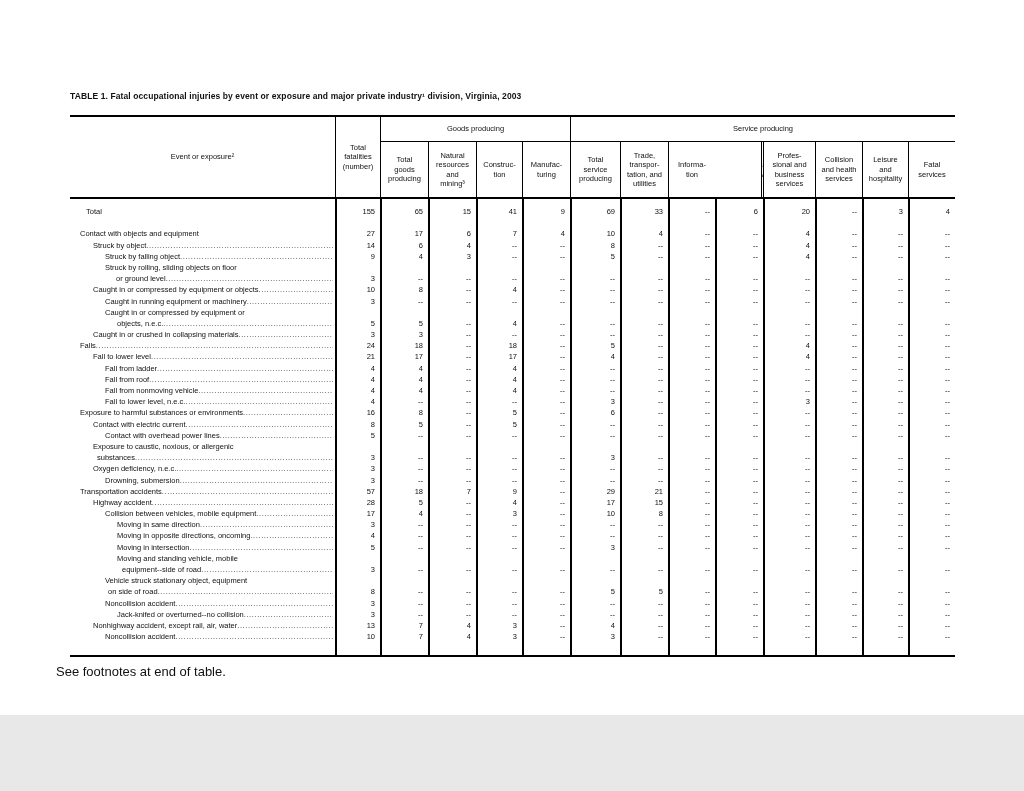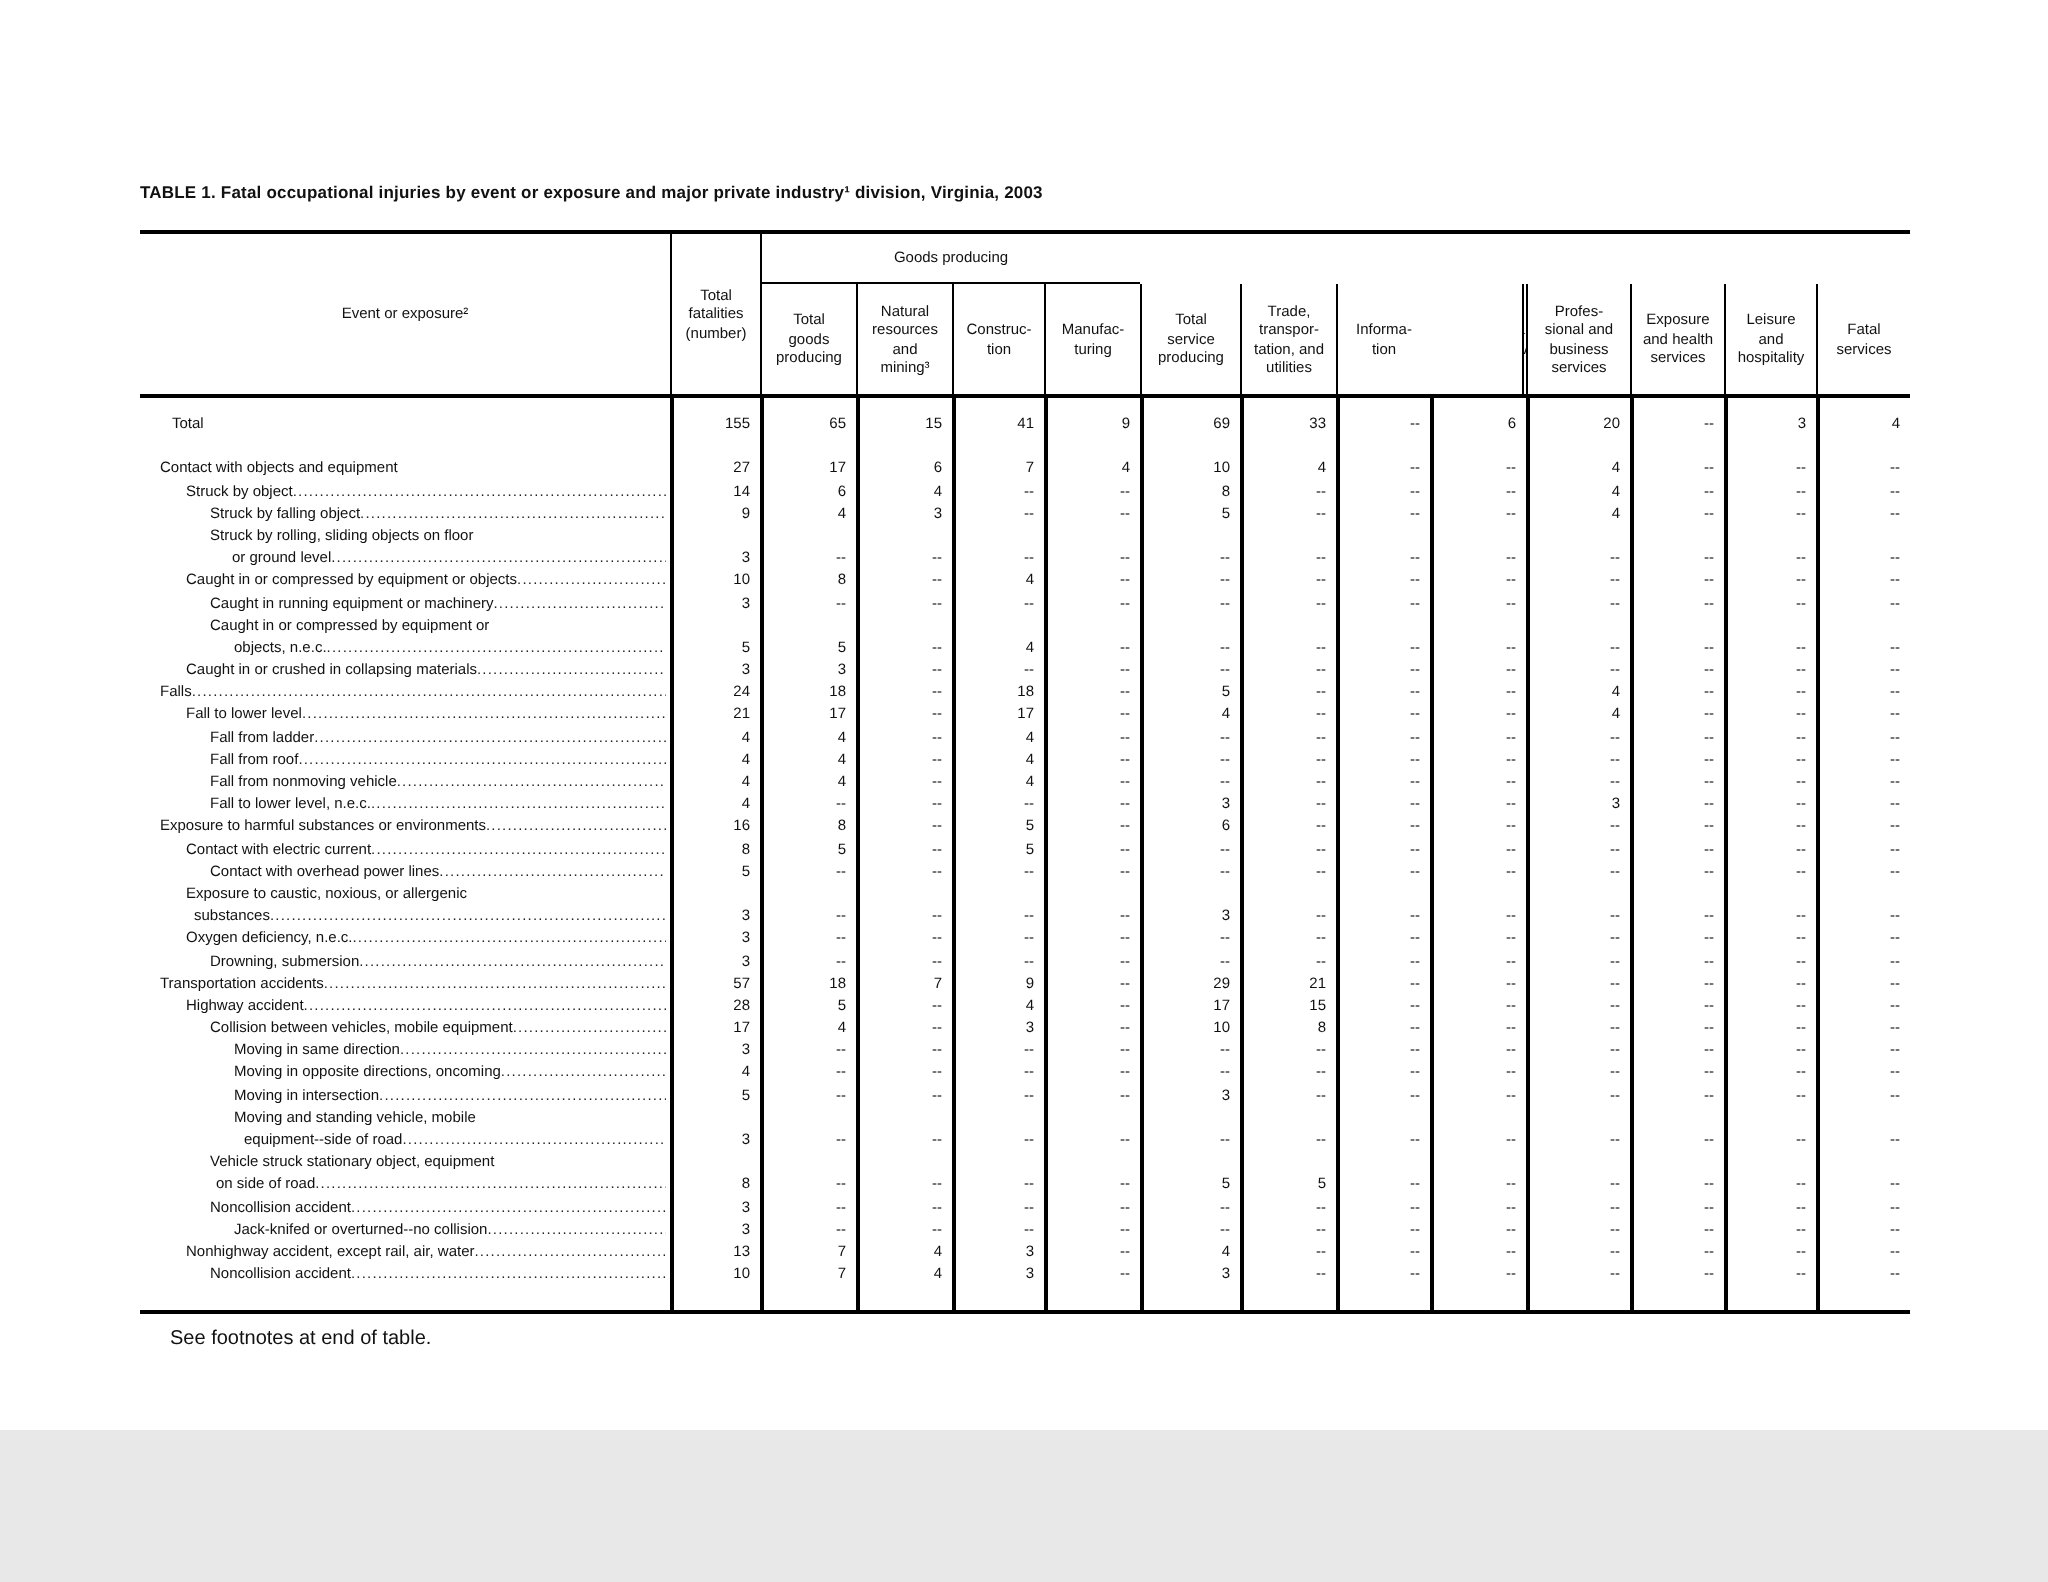--- a/index.html
+++ b/index.html
@@ -40,36 +40,37 @@
   }
   .trow .lbl{
     grid-column:1;display:flex;align-items:baseline;
     overflow:hidden;white-space:nowrap;box-sizing:border-box;padding-right:2px;
   }
   .trow .lbl .txt{flex:0 0 auto;}
   .trow .lbl .dots{flex:1 1 auto;overflow:hidden;letter-spacing:0.6px;color:#222;}
   .trow .val{text-align:right;padding-right:5px;box-sizing:border-box;overflow:hidden;}
   .spacer{height:11.2px;}
   .vline{position:absolute;top:0;bottom:0;width:1.5px;background:#000;}
-  .footnote{position:absolute;top:664px;left:85px;font-size:10px;}
+  .footnote{position:absolute;top:664px;left:56px;font-size:13px;}
   .pageno{position:absolute;top:729px;left:0;width:1024px;text-align:center;font-size:8px;}
 </style>
 </head>
 <body>
 
 <div class="page">
   <div class="title">TABLE 1. Fatal occupational injuries by event or exposure and major private industry¹ division, Virginia, 2003</div>
 
   <div class="tbl">
     <div class="thead" id="thead">
       <div class="hcell event">Event or exposure²</div>
       <div class="hcell totfat">Total
 fatalities
 (number)</div>
       <div class="hcell group-goods">Goods producing</div>
+      <div class="hcell group-service">Service producing</div>
 
     <div class="hcell" style="grid-area: 2 / 3;">Total
 goods
 producing</div>
         <div class="hcell" style="grid-area: 2 / 4;">Natural
 resources
 and
 mining³</div>
         <div class="hcell" style="grid-area: 2 / 5;">Construc-
 tion</div>
@@ -83,21 +84,21 @@
 tation, and
 utilities</div>
         <div class="hcell" style="grid-area: 2 / 9;">Informa-
 tion</div>
         <div class="hcell" style="grid-area: 2 / 10; margin-left: 46px;">Financial
 activities</div>
         <div class="hcell" style="grid-area: 2 / 11;">Profes-
 sional and
 business
 services</div>
-        <div class="hcell" style="grid-area: 2 / 12;">Exposure
+        <div class="hcell" style="grid-area: 2 / 12;">Collision
 and health
 services</div>
         <div class="hcell" style="grid-area: 2 / 13;">Leisure
 and
 hospitality</div>
         <div class="hcell" style="grid-area: 2 / 14;">Fatal
 services</div>
       </div>
     <div class="tbody" id="tbody">
 

